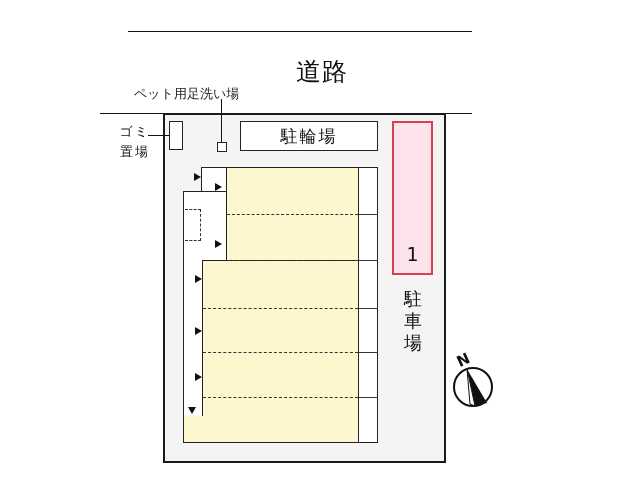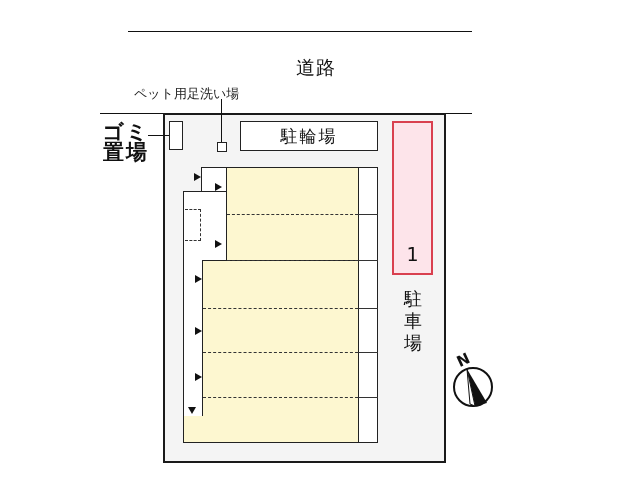--- a/index.html
+++ b/index.html
@@ -6,23 +6,23 @@
     body {
       width: 619px; height: 477px; background: #ffffff;
       position: relative; overflow: hidden;
       font-family: "DejaVu Sans", "Liberation Sans", sans-serif;
       color: #111;
     }
     .abs { position: absolute; box-sizing: border-box; }
     .line-h { position: absolute; height: 0; border-top: 1.5px solid #111; }
     .line-v { position: absolute; width: 0; border-left: 1.5px solid #111; }
 
-    .road-label { font-size: 19px; letter-spacing: 1px; }
+    .road-label { font-size: 25px; letter-spacing: 1px; }
     .pet-label { font-size: 13px; color: #222; }
-    .gomi-label { font-size: 21px; line-height: 20px; font-weight: bold; letter-spacing: 2px; width: 48px; text-align: center; }
+    .gomi-label { font-size: 13px; line-height: 20px; font-weight: normal; letter-spacing: 2px; width: 48px; text-align: right; }
 
     .lot { background: #f4f4f4; border: 2px solid #1a1a1a; }
     .bike { background: #fff; border: 1.5px solid #222; display: flex; align-items: center; justify-content: center; font-size: 17px; letter-spacing: 2px; }
     .small-box { background: #fff; border: 1.5px solid #222; }
     .parking { background: #fde4ea; border: 2px solid #d9404f; display: flex; align-items: flex-end; justify-content: center; padding-bottom: 8px; font-size: 19px; }
     .park-label { font-size: 18px; line-height: 22px; width: 22px; text-align: center; }
 
     .white { background: #fff; }
     .yellow { background: #fdf7d0; }
     .dash { position: absolute; height: 0; border-top: 1.5px dashed #333; }

